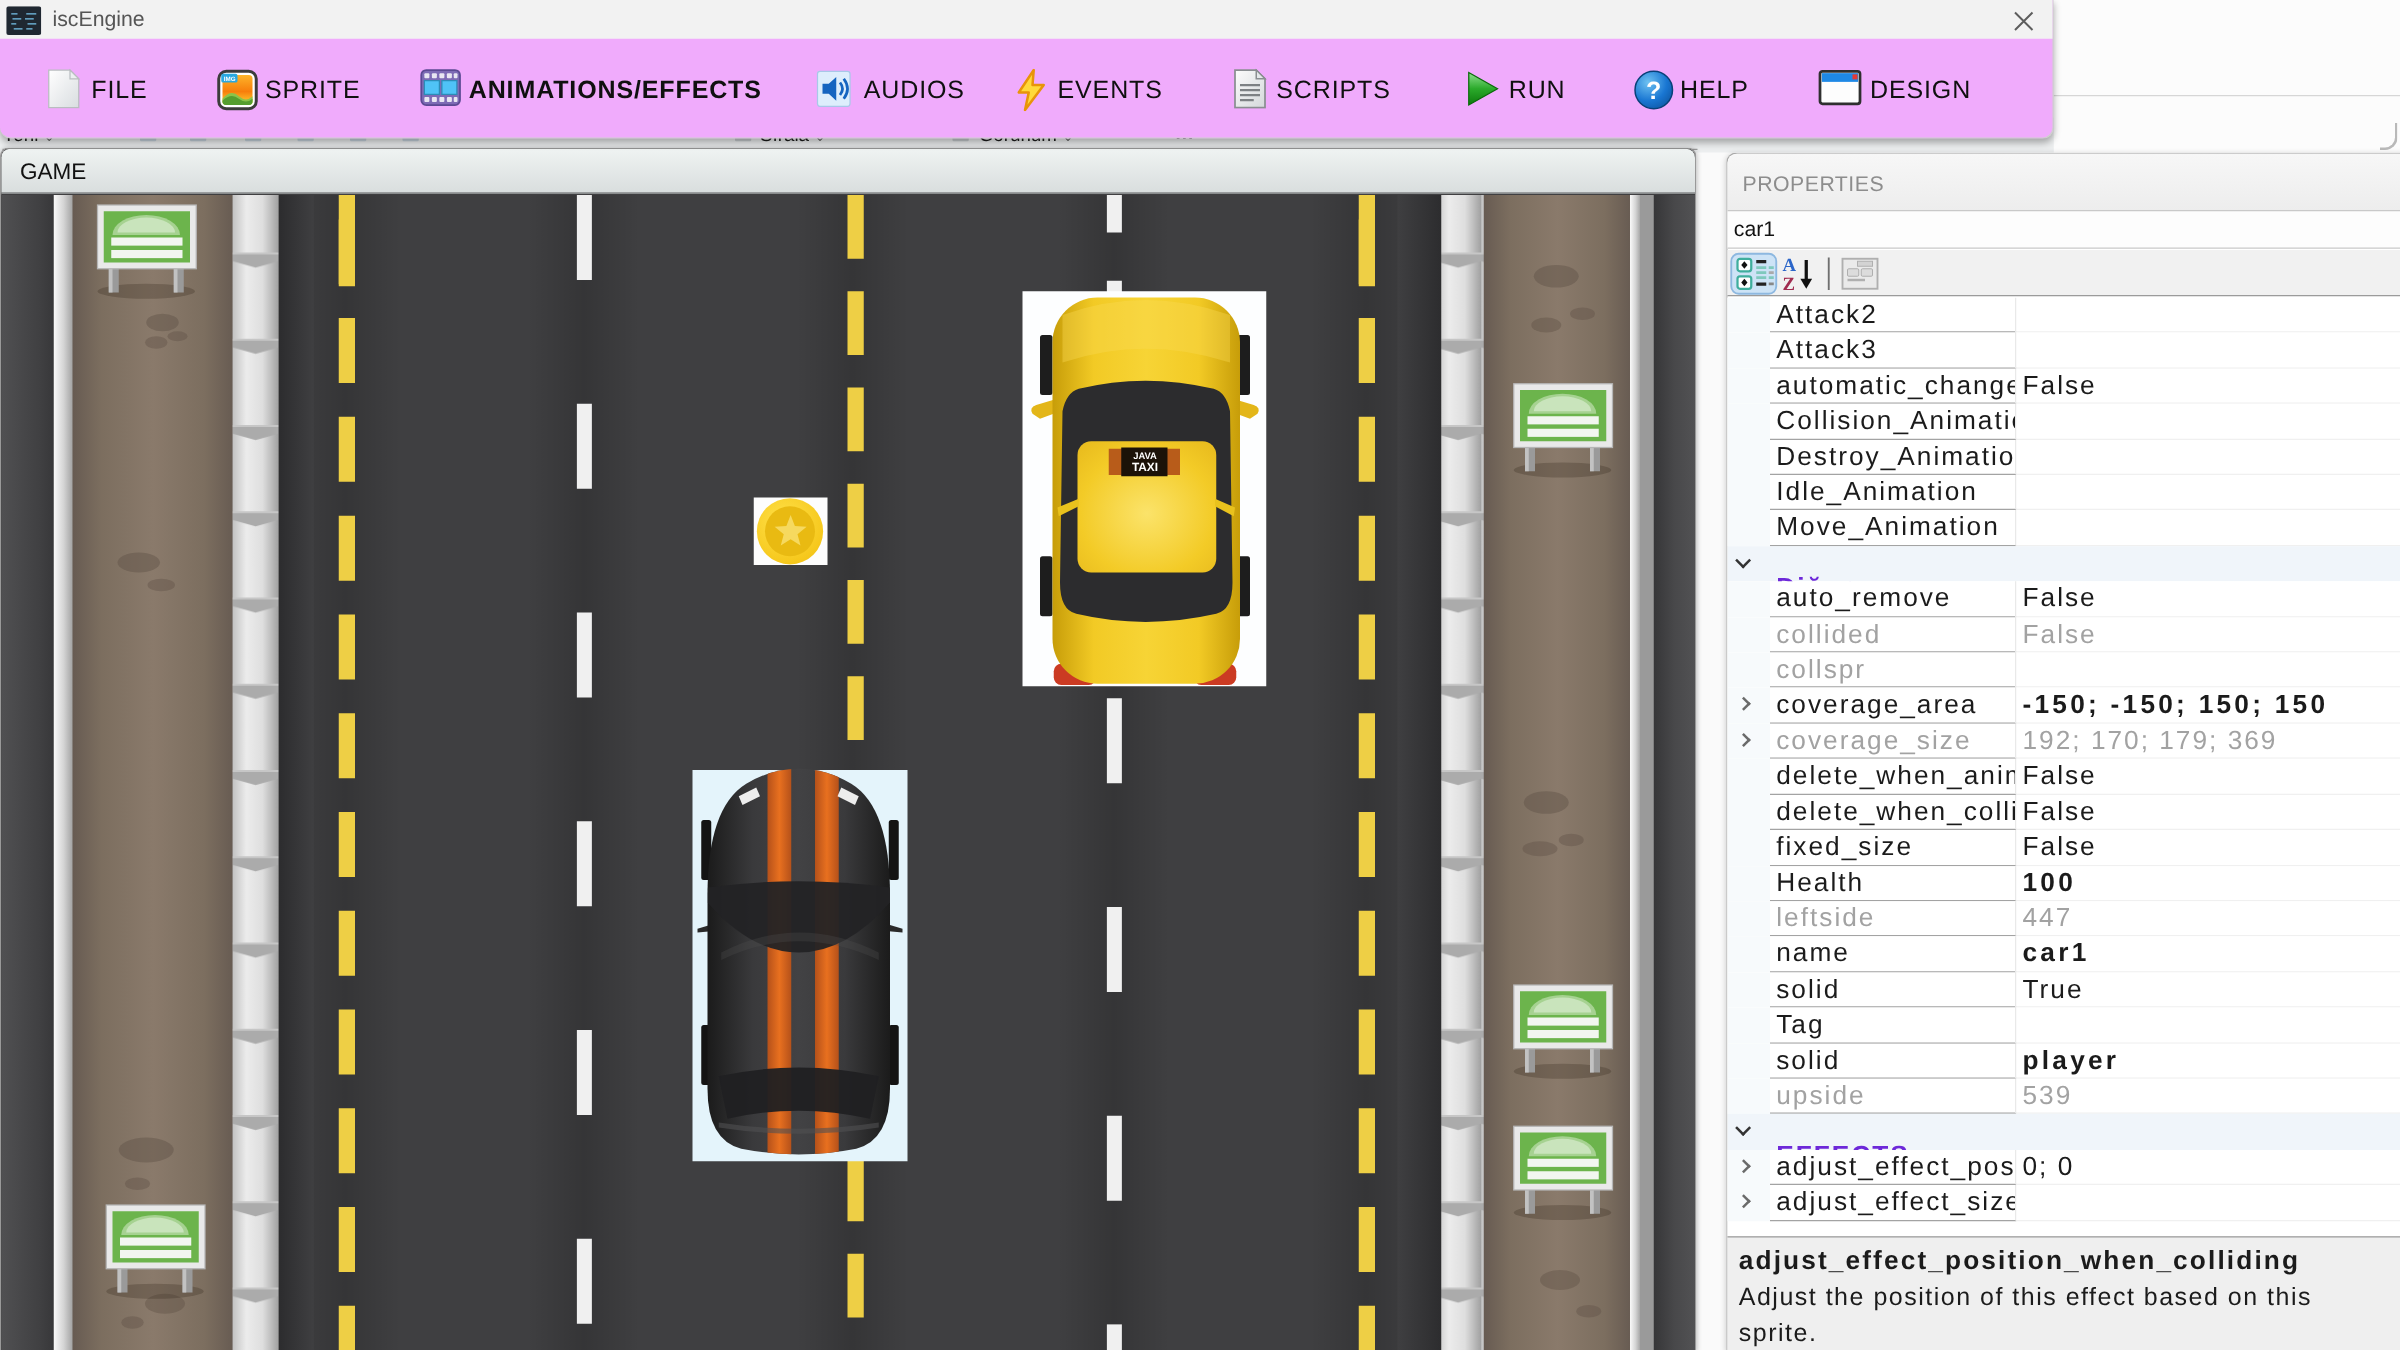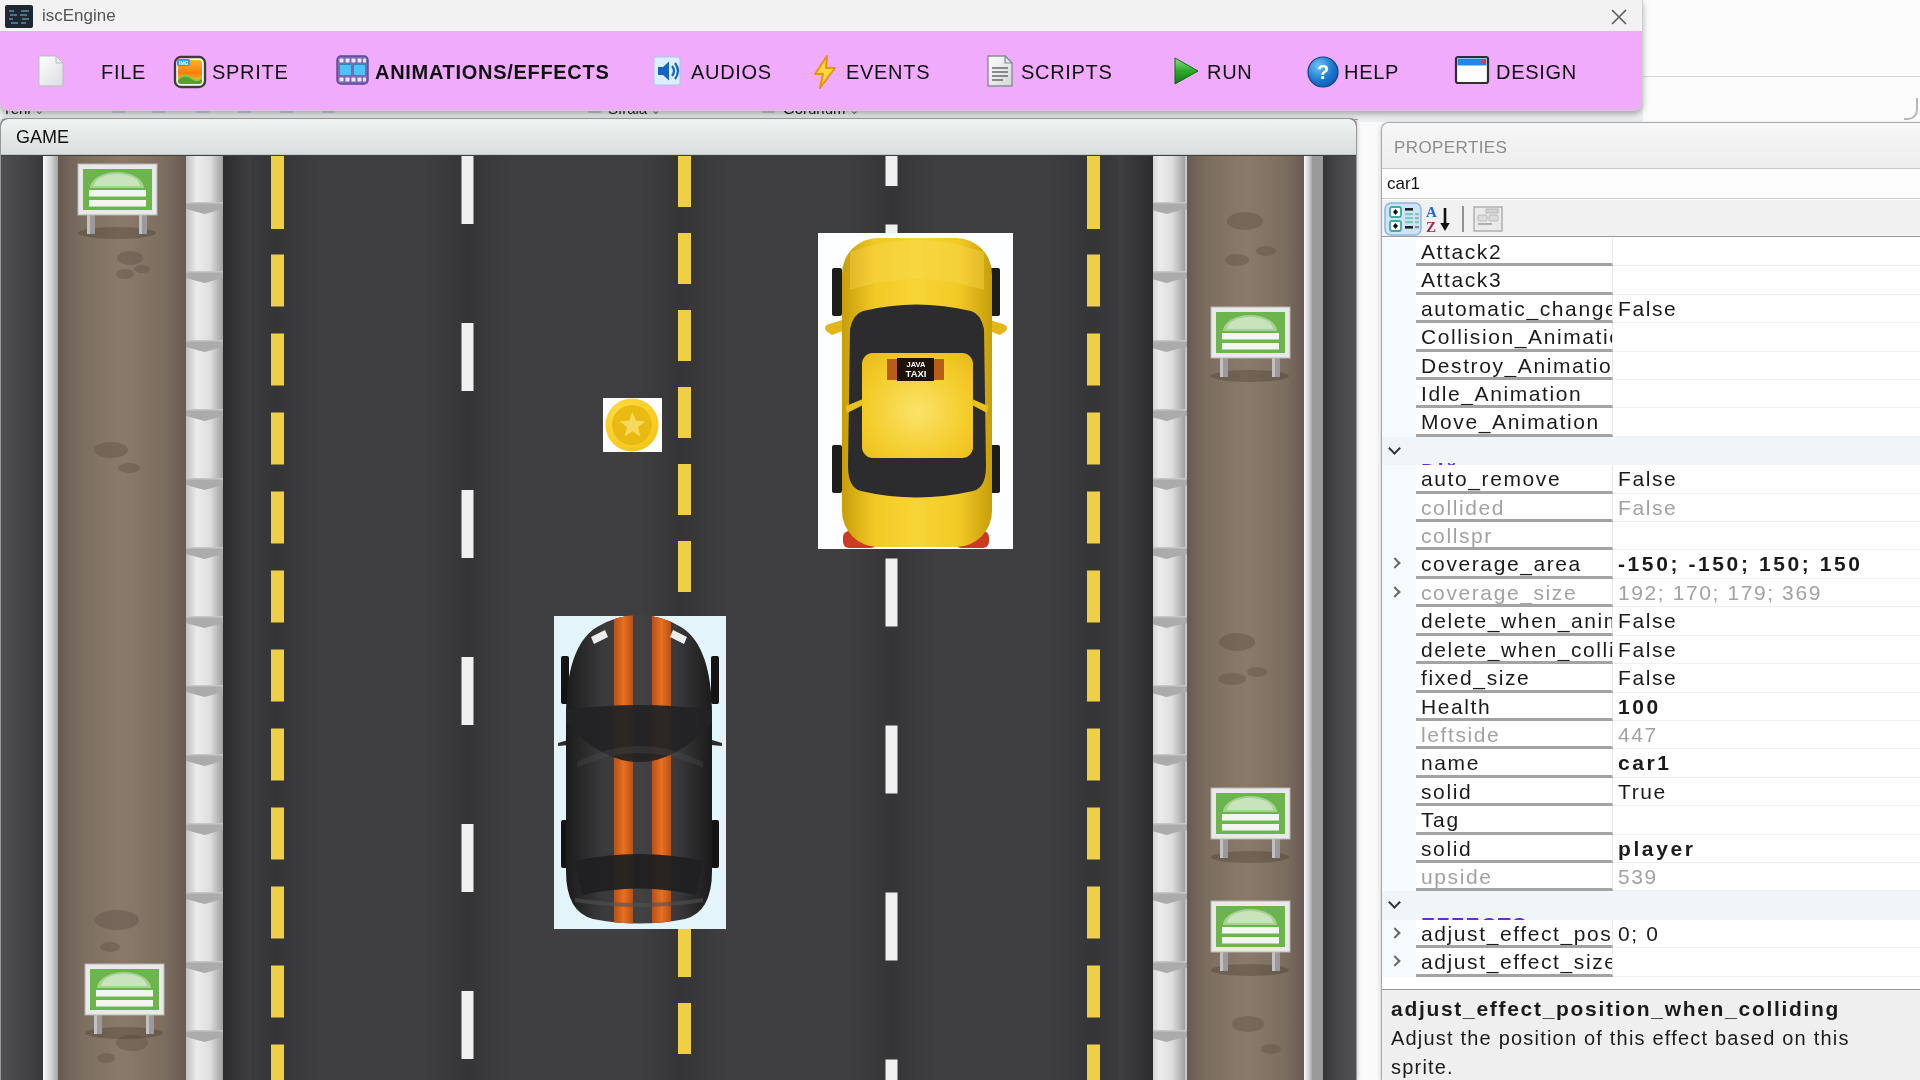--- a/index.html
+++ b/index.html
@@ -53,21 +53,21 @@
   #pcombo .chev { position:absolute; right:10px; top:9px; width:11px; height:11px; }
   #ptool { position:absolute; left:0; top:77px; width:100%; height:37px;
      background:#f1f1f1; border-bottom:1px solid #9b9b9b; }
   #pgrid { position:absolute; left:0; top:115px; width:539px; height:751px;
      background:#fff; overflow:hidden; font-size:21px; letter-spacing:1.6px; }
   .row { position:relative; width:539px; height:28.42px; background:#fff; }
   .row .gut { position:absolute; left:0; top:0; width:34px; height:100%;
      background:#f7fafc; }
   .row .nm { position:absolute; left:34px; top:0; width:197px; height:100%;
      padding-left:5px; line-height:28.4px; white-space:nowrap; overflow:hidden;
-     color:#1b1b1b; border-right:1px solid #e9e9e9; border-bottom:3px solid #a3a3a3; }
+     color:#1b1b1b; border-right:1px solid #e9e9e9; border-bottom:1px solid #a3a3a3; }
   .row .vl { position:absolute; left:231px; top:0; width:308px; height:100%;
      padding-left:5px; line-height:28.4px; white-space:nowrap; overflow:hidden;
      color:#1b1b1b; border-bottom:1px solid #f0f0f0; }
   .row.g .nm, .row.g .vl { color:#a2a2a2; }
   .row.cat { background:#f0f5fa; }
   .row.cat .nm { border-right:none; font-weight:bold; color:#6d28d9; width:500px;margin-top:20px; }
   .b { font-weight:bold; letter-spacing:2.6px; }
   .chevr { position:absolute; left:9px; top:9px; width:8px; height:8px;
      border-right:2px solid #6a6a6a; border-bottom:2px solid #6a6a6a;
      transform:rotate(-45deg); }
@@ -557,21 +557,21 @@
     <div class="ticon" style="left:36px;"><svg width="30" height="32" viewBox="0 0 30 32">
 <defs>
             <linearGradient id="fgr" x1="0" y1="0" x2="1" y2="1">
 <stop offset="0" stop-color="#ffffff"></stop>
               <stop offset="1" stop-color="#d9dde0"></stop>
             </linearGradient>
           </defs>
 <path d="M3 1 L20 1 L27 8 L27 31 L3 31 Z" fill="url(#fgr)" stroke="#b9bdc0" stroke-width="1"></path>
 <path d="M20 1 L20 8 L27 8 Z" fill="#eceff1" stroke="#b9bdc0" stroke-width="1"></path>
 </svg></div>
-      <span class="lbl" style="left:73px;margin-left:28px;">FILE</span>
+      <span class="lbl" style="left:73px;">FILE</span>
 <div class="ticon" style="left:173px;"><svg width="34" height="34" viewBox="0 0 34 34">
 <defs>
             <linearGradient id="sgr" x1="0" y1="0" x2="0" y2="1">
 <stop offset="0" stop-color="#fdb42a"></stop>
               <stop offset="0.55" stop-color="#f77e0b"></stop>
               <stop offset="1" stop-color="#fdd835"></stop>
             </linearGradient>
           </defs>
 <rect x="2" y="2" width="30" height="30" rx="6" fill="#fff" stroke="#3c3c3c" stroke-width="2.4"></rect>
 <rect x="5" y="5" width="24" height="24" rx="3" fill="url(#sgr)"></rect>

